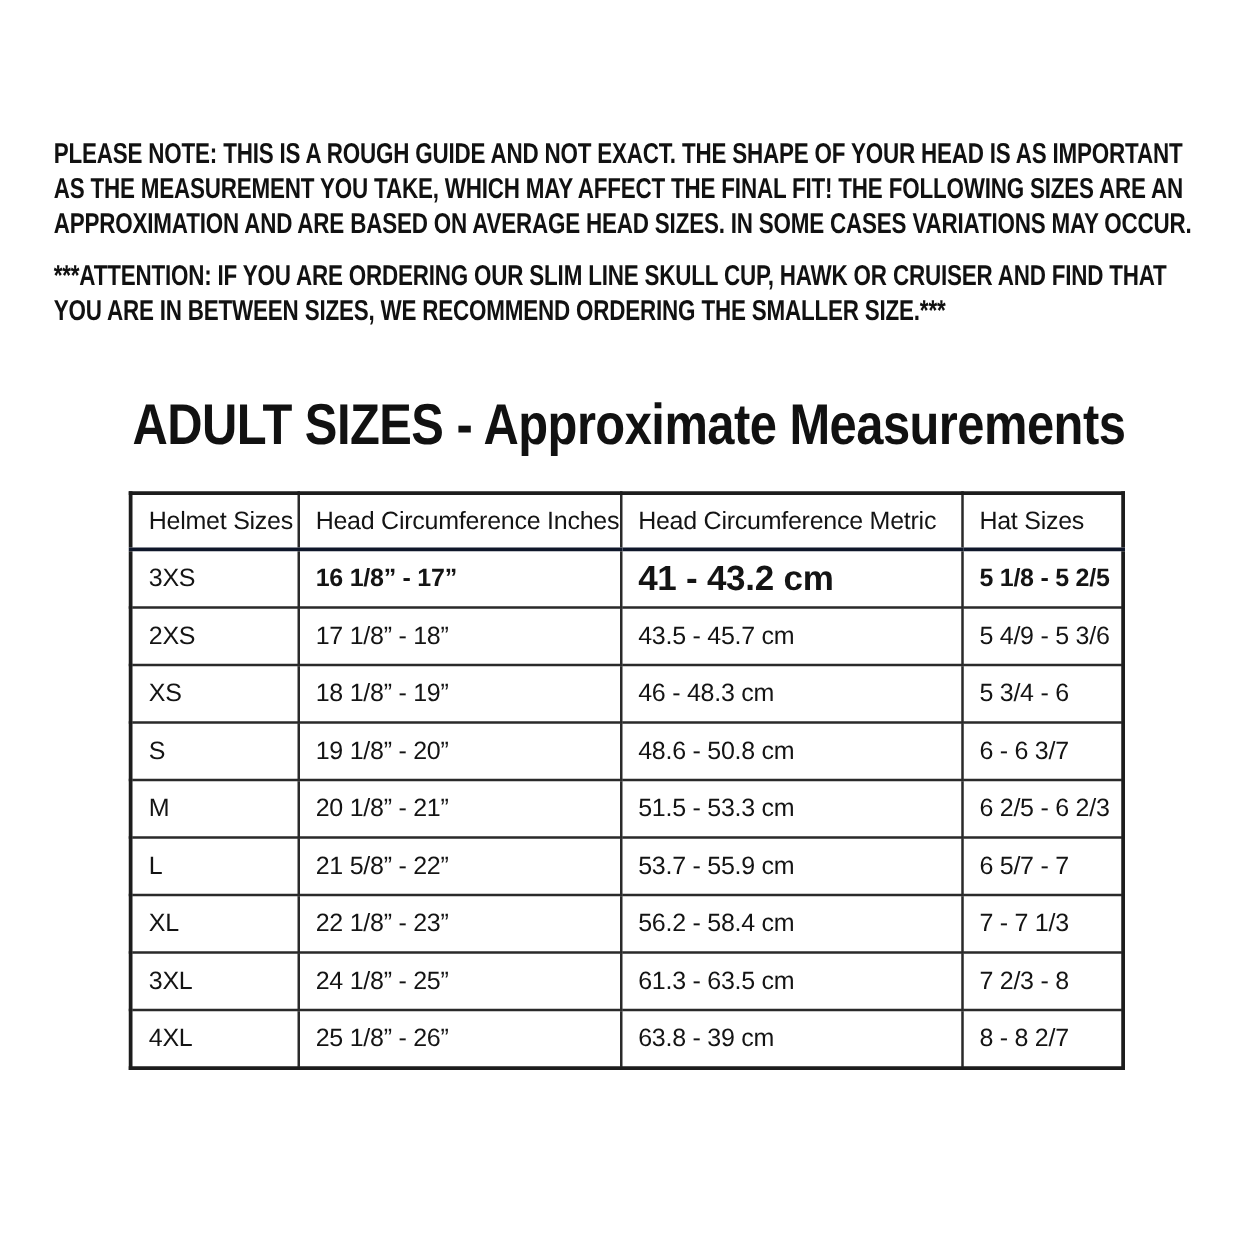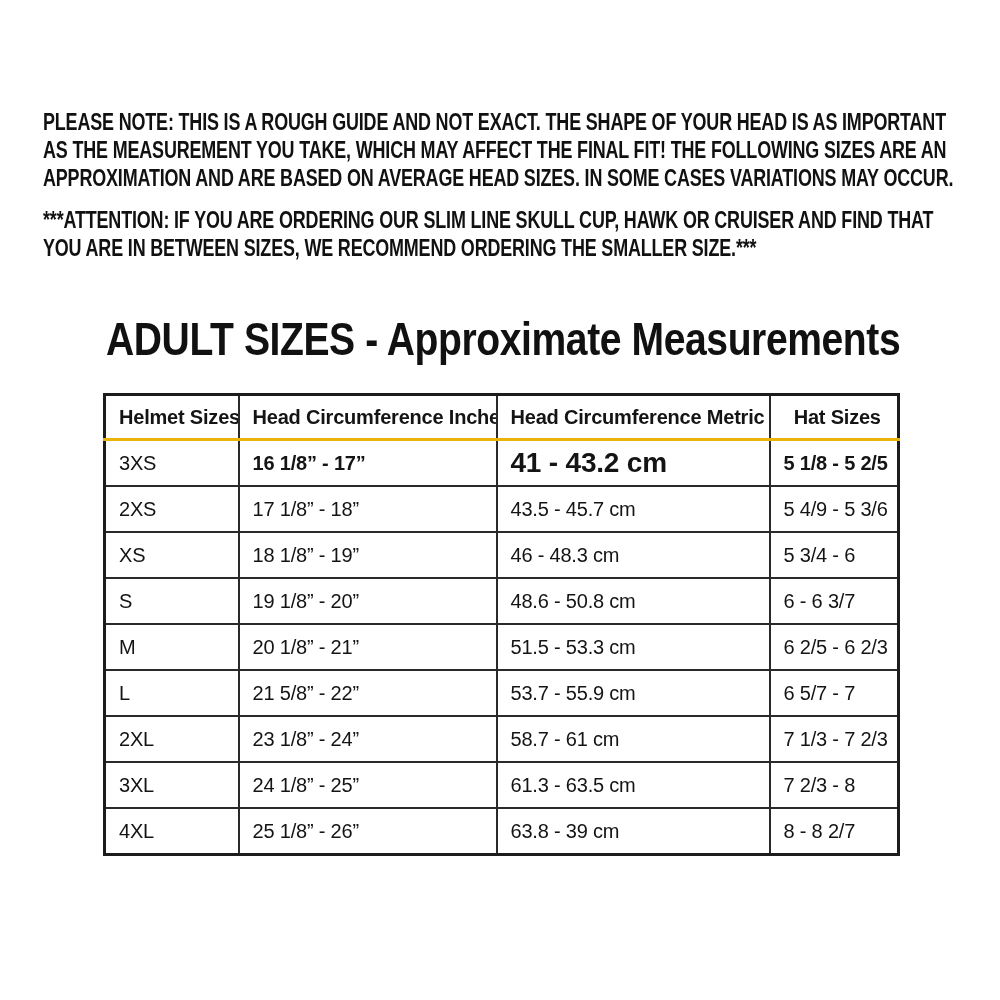--- a/index.html
+++ b/index.html
@@ -55,23 +55,22 @@
   table.size-table td {
     border: 2px solid #2a2a2a;
     text-align: left;
     vertical-align: middle;
     padding: 0 6px 0 13px;
     overflow: hidden;
     white-space: nowrap;
   }
   table.size-table thead th {
     height: 42px;
-    font-weight: 700;
-    border-bottom: 3px solid #eab308;
-    text-align: center;
+    font-weight: 400;
+    border-bottom: 3px solid #0f172a;
   }
   table.size-table tbody td {
     height: 44px;
     font-weight: 400;
   }
   
   table.size-table tbody tr:first-child td:nth-child(2),
   table.size-table tbody tr:first-child td:nth-child(4) {
     font-weight: 700;
   }
@@ -140,24 +139,24 @@
         <td>51.5 - 53.3 cm</td>
         <td>6 2/5 - 6 2/3</td>
       </tr>
       <tr>
         <td>L</td>
         <td>21 5/8” - 22”</td>
         <td>53.7 - 55.9 cm</td>
         <td>6 5/7 - 7</td>
       </tr>
       <tr>
-        <td>2XL</td>
-        <td>23 1/8” - 24”</td>
-        <td>58.7 - 61 cm</td>
-        <td>7 1/3 - 7 2/3</td>
+        <td>XL</td>
+        <td>22 1/8” - 23”</td>
+        <td>56.2 - 58.4 cm</td>
+        <td>7 - 7 1/3</td>
       </tr>
       <tr>
         <td>3XL</td>
         <td>24 1/8” - 25”</td>
         <td>61.3 - 63.5 cm</td>
         <td>7 2/3 - 8</td>
       </tr>
       <tr>
         <td>4XL</td>
         <td>25 1/8” - 26”</td>

